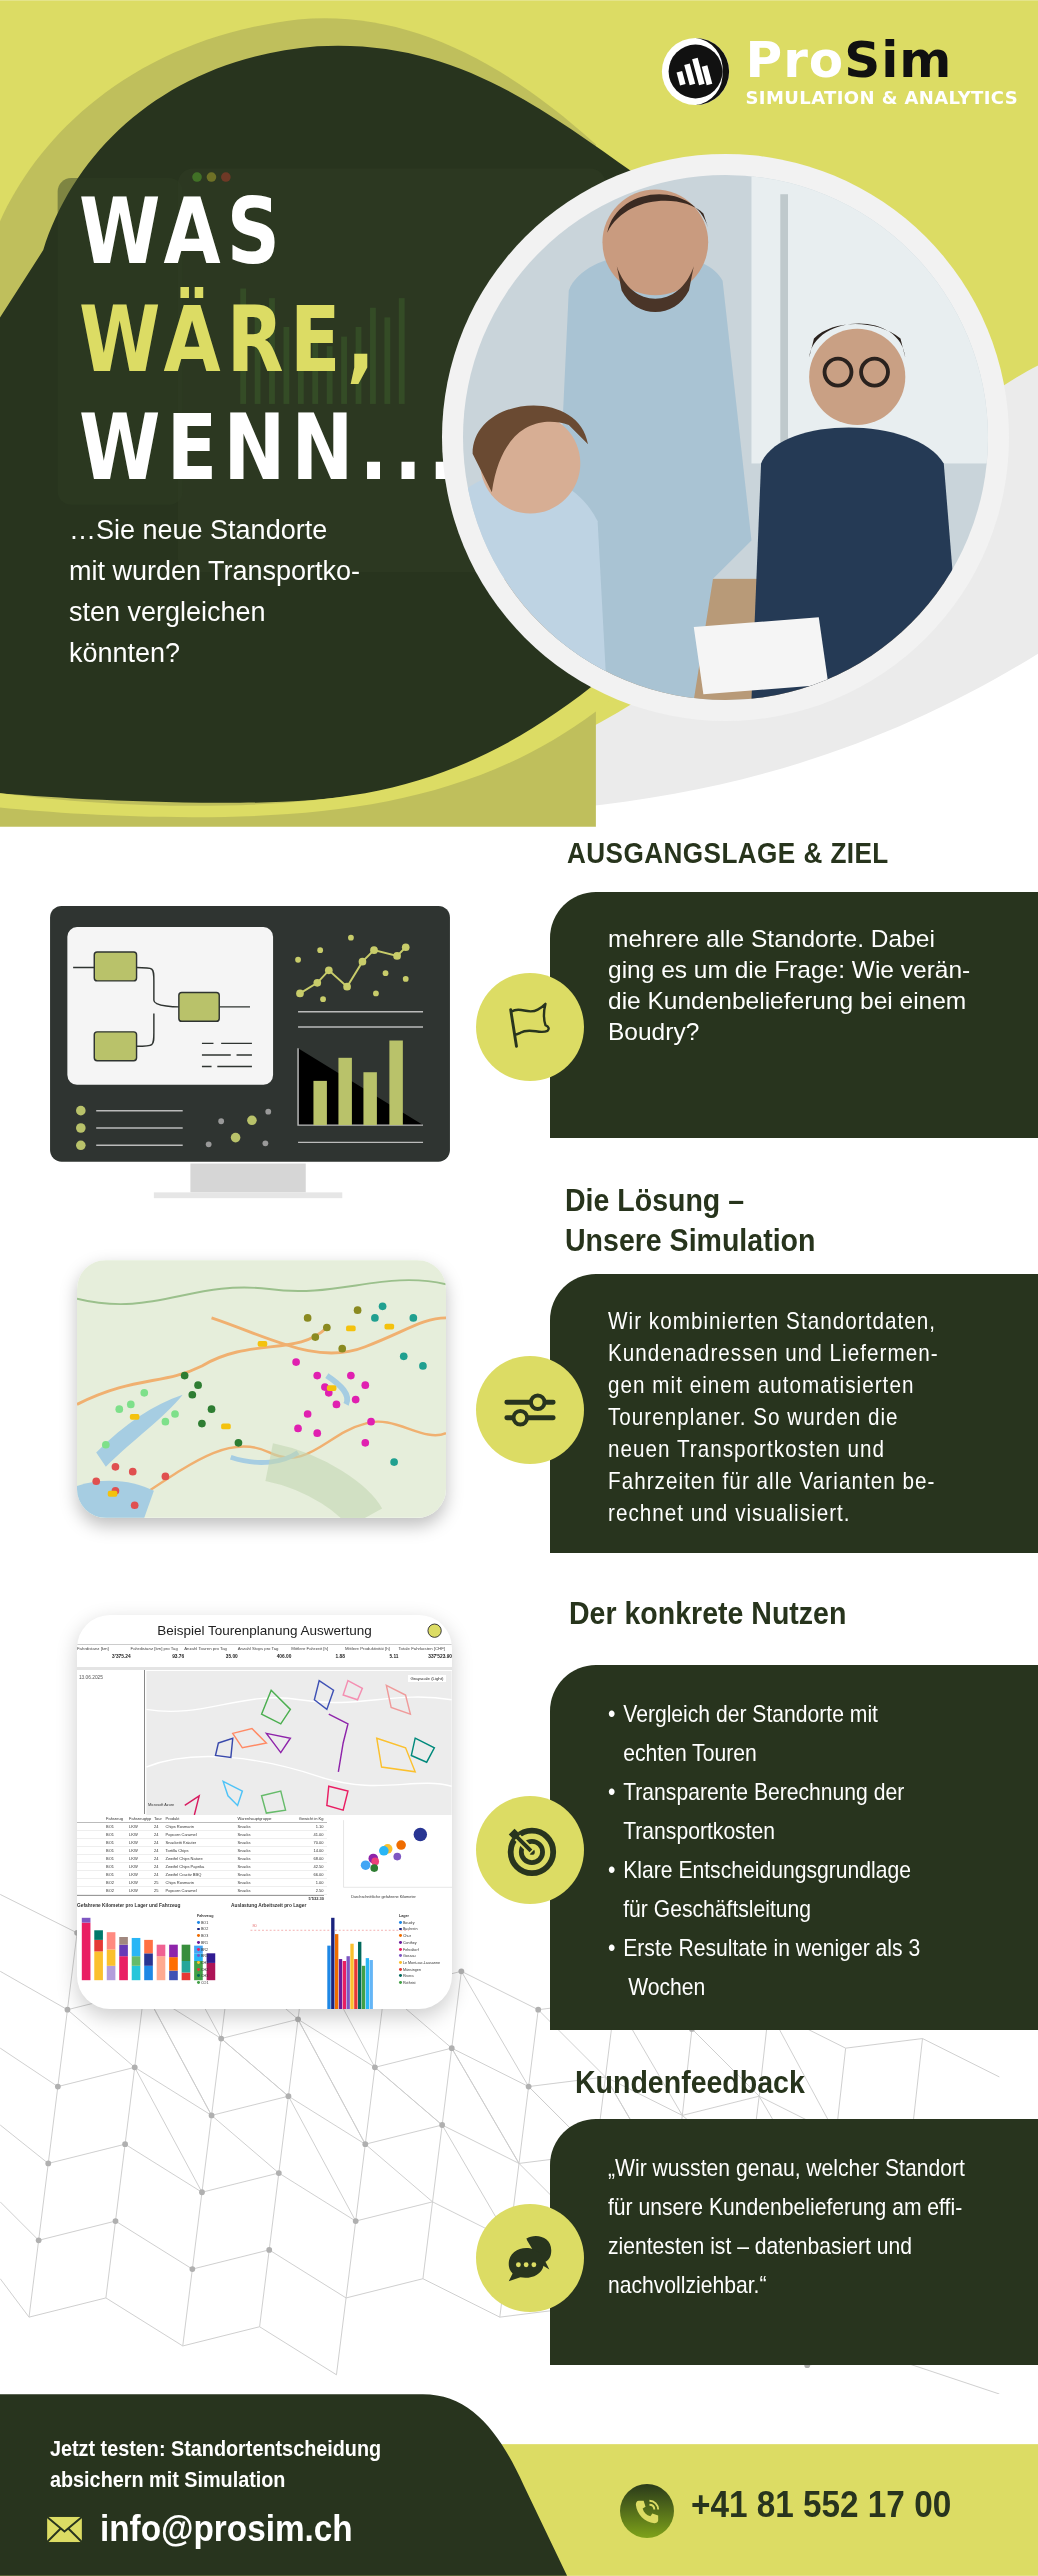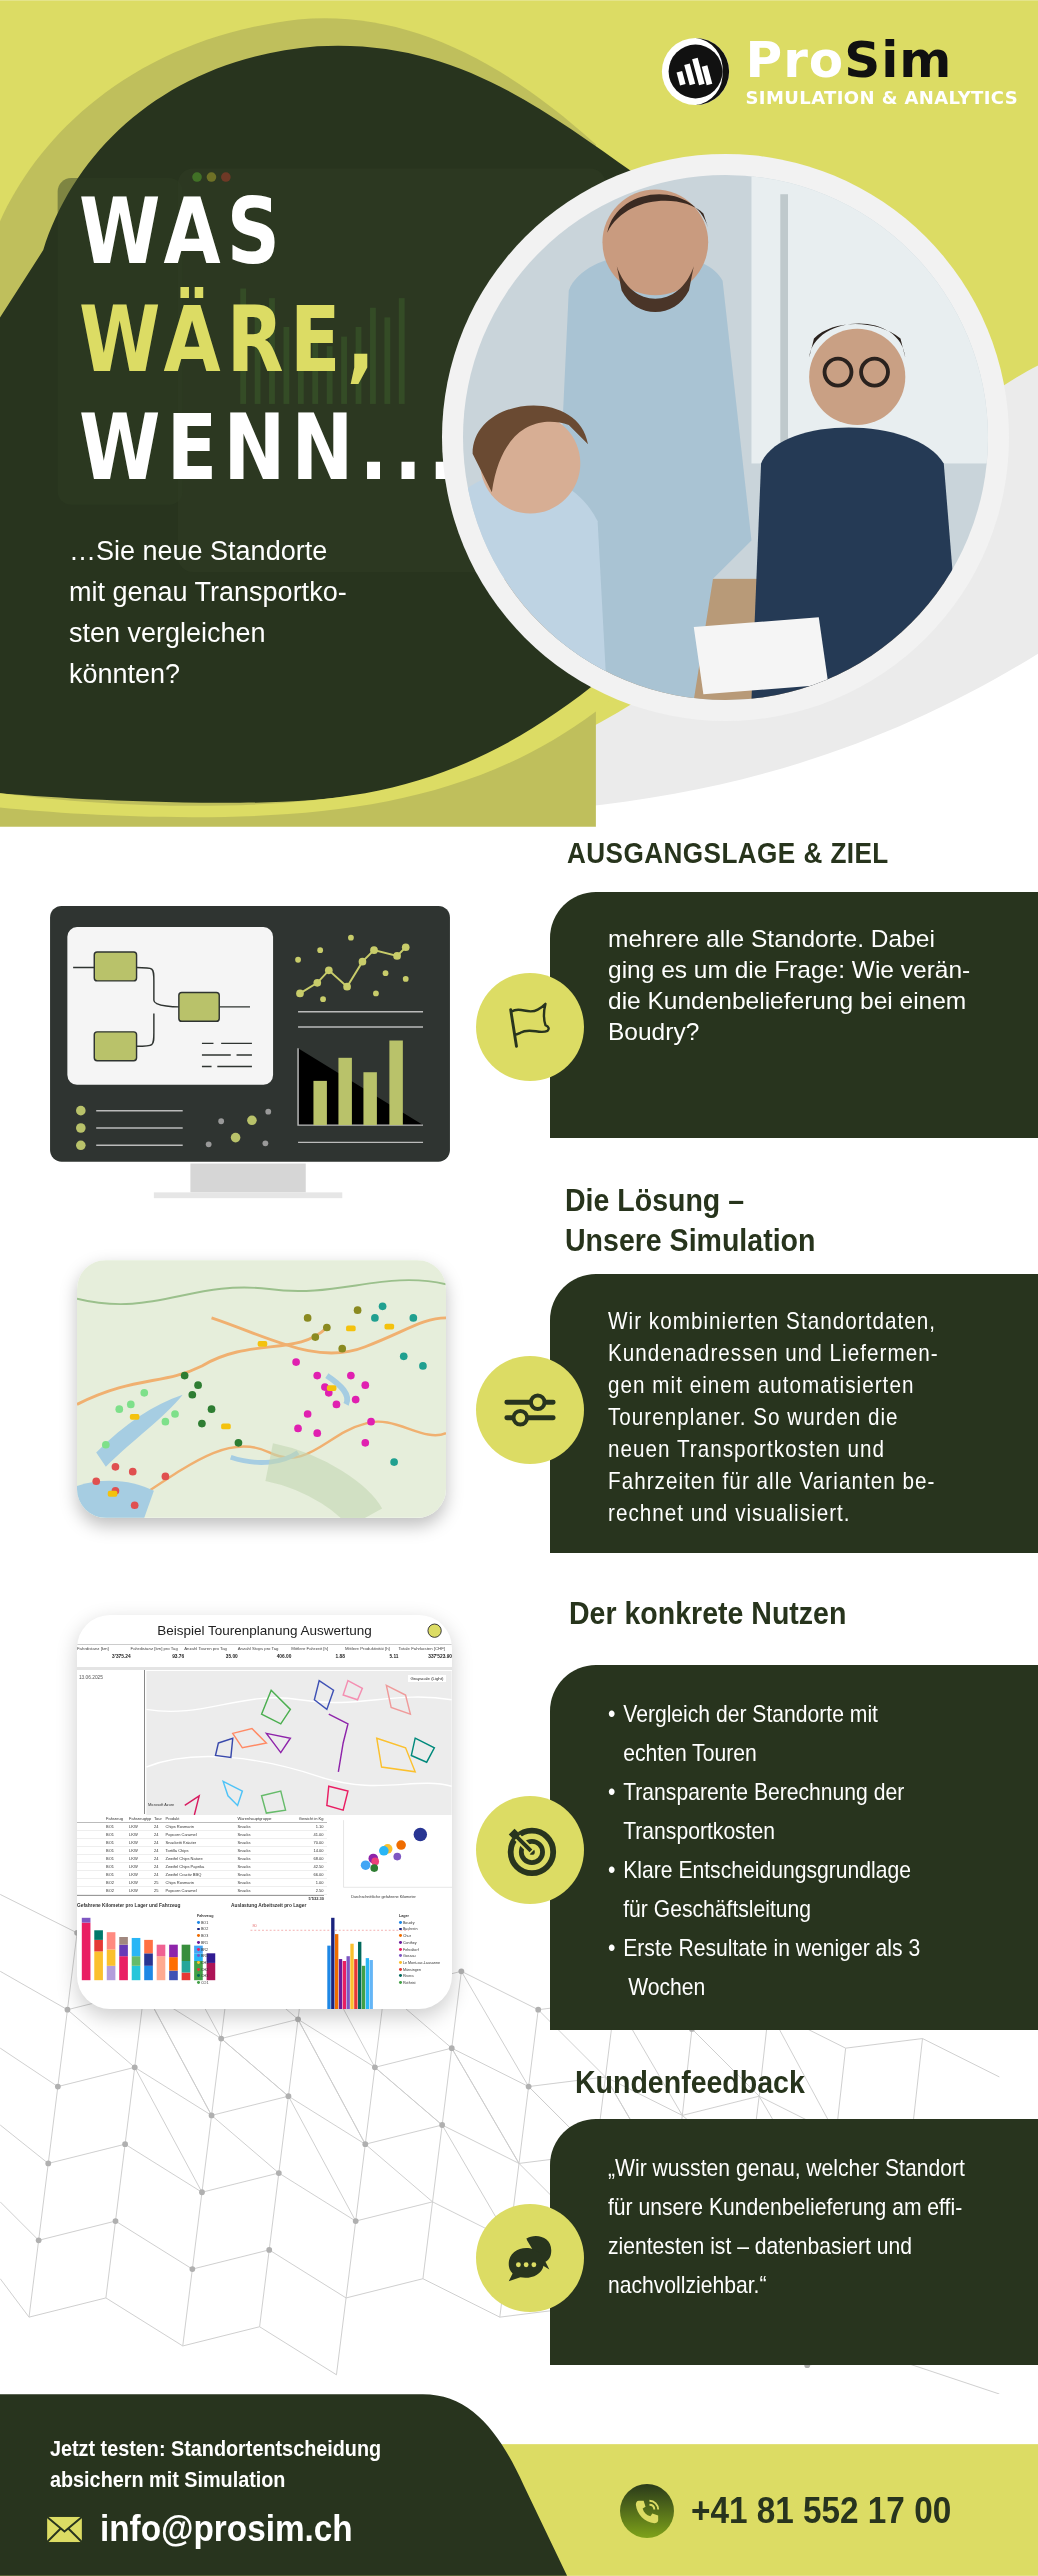--- a/index.html
+++ b/index.html
@@ -6,21 +6,21 @@
   html, body { width: 1038px; background: #ffffff; }
   body { position: relative; width: 1038px; height: 2576px; overflow: hidden; font-family: "Liberation Sans", sans-serif; }
 
   
   .hero { position: absolute; left: 0; top: 0; width: 1038px; height: 827px; overflow: hidden; }
   .hero-bg { position: absolute; inset: 0; }
   .hero-text { position: absolute; left: 79px; top: 178px; }
   .headline-line { font-family: "DejaVu Sans", sans-serif; font-weight: bold; font-size: 90px; line-height: 108px; letter-spacing: 7.7px; transform: scaleX(0.82); transform-origin: left; white-space: nowrap; }
   .headline-line.white { color: #ffffff; }
   .headline-line.lime { color: #dcdc64; }
-  .hero-sub { position: absolute; left: 69px; top: 531px; width: 327px; color: #ffffff; font-size: 27px; line-height: 41px; font-family: "Liberation Sans", sans-serif; }
+  .hero-sub { position: absolute; left: 69px; top: 510px; width: 327px; color: #ffffff; font-size: 27px; line-height: 41px; font-family: "Liberation Sans", sans-serif; }
 
   .logo { position: absolute; left: 659px; top: 35px; display: flex; align-items: center; }
   .logo-mark { width: 73px; height: 73px; }
   .logo-text { margin-left: 13.5px; }
   .logo-name { font-family: "DejaVu Sans", sans-serif; font-weight: bold; font-size: 50px; line-height: 50px; letter-spacing: 1px; }
   .logo-name .pro { color: #ffffff; }
   .logo-name .sim { color: #111111; }
   .logo-tag { font-family: "DejaVu Sans", sans-serif; font-weight: bold; color: #ffffff; font-size: 18px; letter-spacing: 0.4px; margin-top: 1.9px; }
 
   .photo-ring { position: absolute; left: 442px; top: 154px; width: 567px; height: 567px; border-radius: 50%; background: #f2f2f2; }
@@ -37,21 +37,21 @@
 
   .illus { position: absolute; }
   .list-item { display: flex; }
   .bullet { width: 17.3px; flex: 0 0 17.3px; }
 
   
   .footer { position: absolute; left: 0; top: 2394px; width: 1038px; height: 182px; }
   .cta-text { position: absolute; left: 50px; top: 2433px; color: #ffffff; font-weight: bold; font-size: 22px; line-height: 31px; transform: scaleX(0.9); transform-origin: left; }
   .email-row { position: absolute; left: 46px; top: 2508px; display: flex; align-items: center; }
   .email-text { color: #ffffff; font-weight: bold; font-size: 37px; margin-left: 17.3px; transform: scaleX(0.9); transform-origin: left; }
-  .phone-row { position: absolute; left: 620px; top: 2484px; display: flex; align-items: center; }
+  .phone-row { position: absolute; left: 620px; top: 2484px; display: flex; }
   .phone-icon { width: 54px; height: 54px; border-radius: 50%; background: linear-gradient(#2a3a1a, #7ea21a); display:flex; align-items:center; justify-content:center; }
   .phone-text { color: #28341e; font-weight: bold; font-size: 37px; margin-left: 17.3px; transform: scaleX(0.9); transform-origin: left; white-space: nowrap; }
 </style>
 </head>
 <body>
 
 <section class="hero">
   <svg class="hero-bg" width="1038" height="827" viewBox="0 0 1080 860">
     <rect x="0" y="0" width="1080" height="860" fill="#ffffff"></rect>
 
@@ -107,21 +107,21 @@
   </div>
 
   <div class="hero-text">
     <div class="headline-line white">WAS</div>
     <div class="headline-line lime">WÄRE,</div>
     <div class="headline-line white">WENN...</div>
   </div>
 
   <div class="hero-sub">
     <div>…Sie neue Standorte</div>
-    <div>mit genau Transportko-</div>
+    <div>mit wurden Transportko-</div>
     <div>sten vergleichen</div>
     <div>könnten?</div>
   </div>
 
   <div class="photo-ring"></div>
   <div class="photo">
     <svg width="525" height="525" viewBox="0 0 546 546">
       <rect width="546" height="546" fill="#c9d4da"></rect>
       <rect x="300" y="0" width="246" height="300" fill="#e8eef0"></rect>
       <rect x="330" y="20" width="8" height="260" fill="#bfc9cc"></rect>

